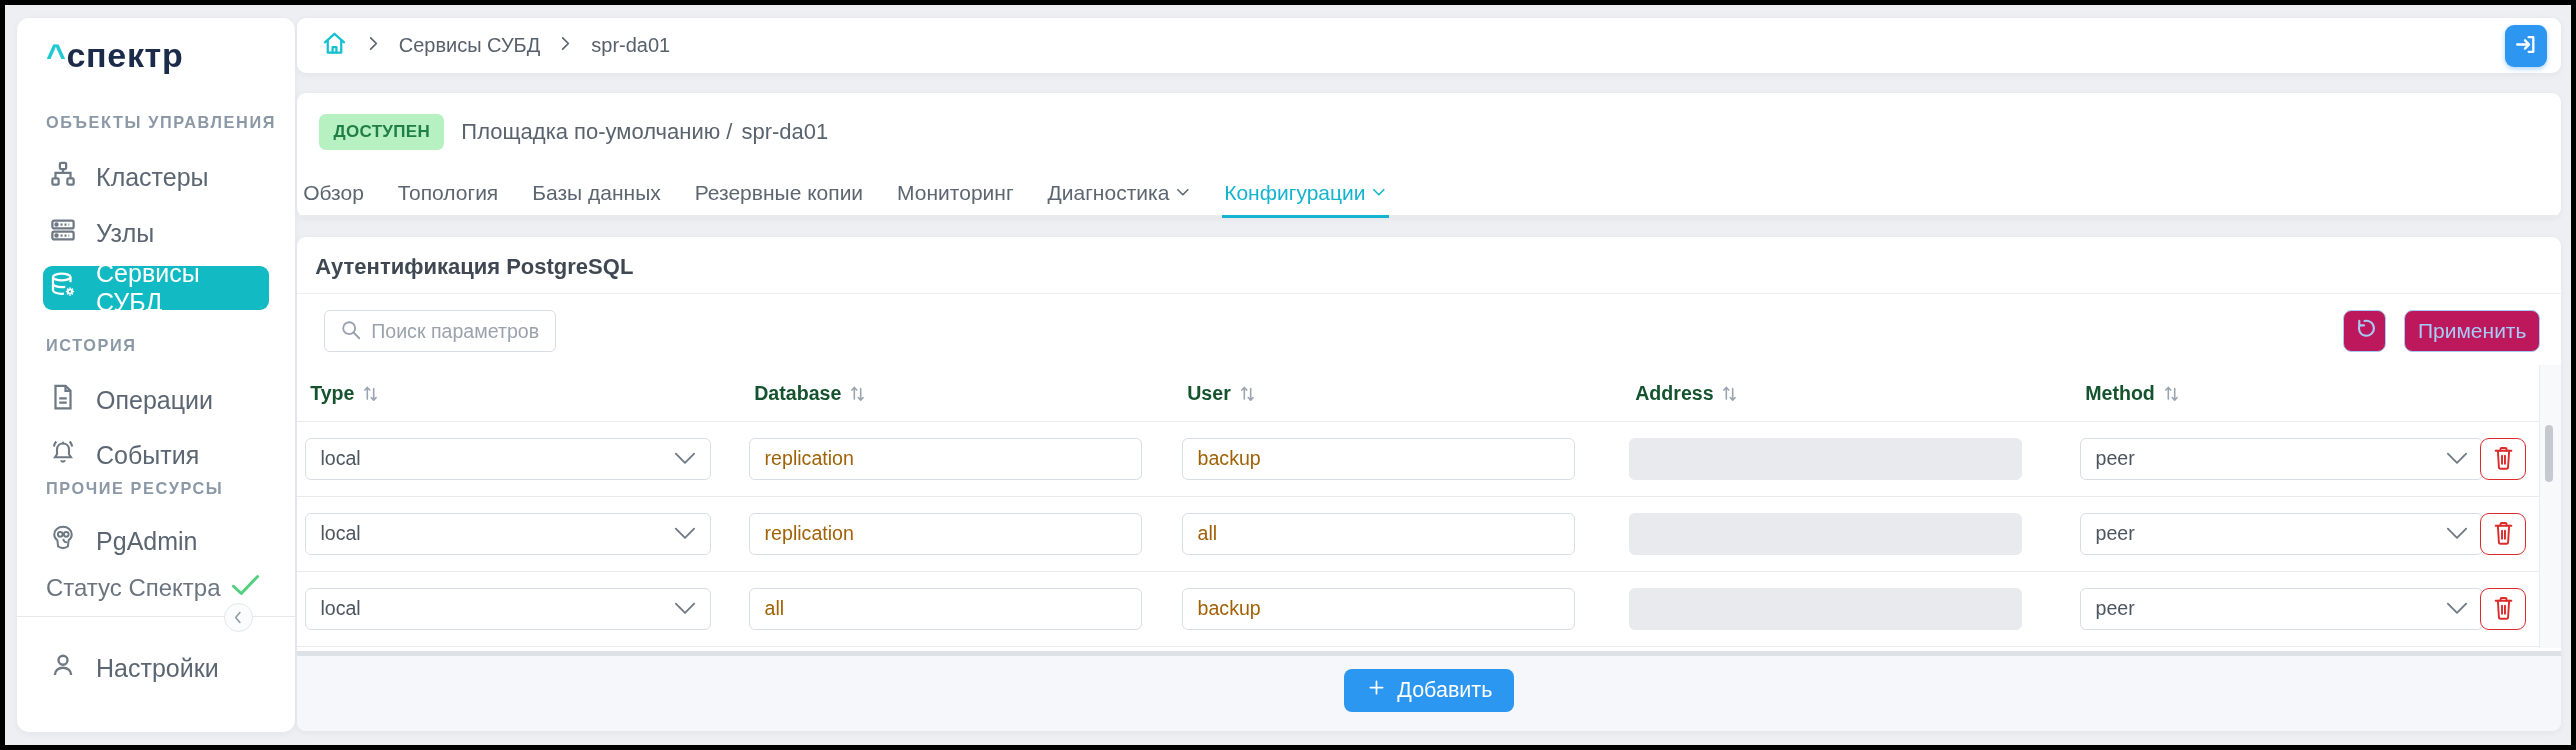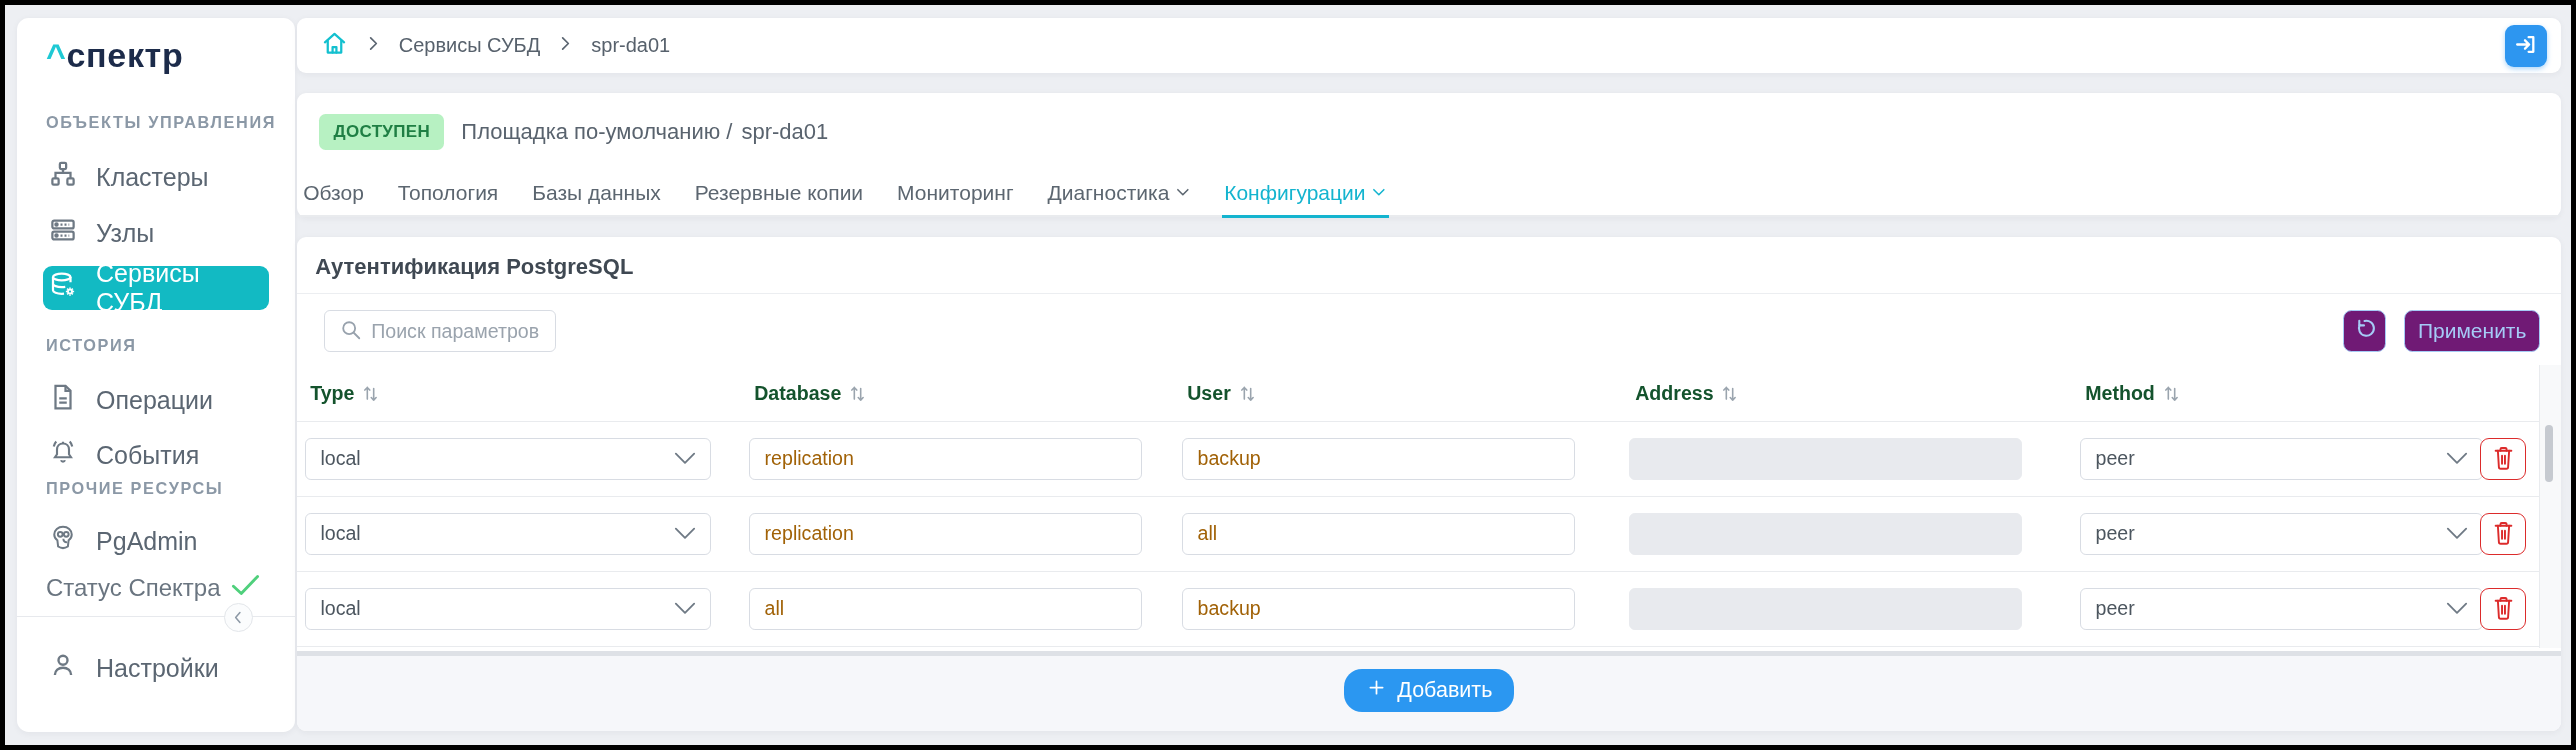--- a/index.html
+++ b/index.html
@@ -36,21 +36,21 @@
   .tab.active { color:#14b4cf; }
   .tab.active::after { content:""; position:absolute; left:-2.6px; right:-2.6px; bottom:-2px; height:3.3px; background:#14b4cf; }
 
   
   .panel { left:292px; top:232px; width:2264px; height:494px; border-radius:9px; overflow:hidden; }
   .panel-title { position:absolute; left:18px; top:17px; font-size:22px; font-weight:bold; color:#3f4852; }
   .panel-hr1 { position:absolute; left:0; top:56px; width:100%; border-top:1.3px solid #eceef1; }
   .searchbox { position:absolute; left:27px; top:73px; width:232px; height:42px; border:1.3px solid #d8dce3; border-radius:5.9px; display:flex; align-items:center; padding:0 15px; gap:9px; background:#fff; }
   .searchbox input { border:none; outline:none; width:100%; font-size:19.6px; color:#4c565f; font-family:inherit; }
   .searchbox input::placeholder { color:#9aa3ad; }
-  .btn-ghost { position:absolute; top:73px; height:42px; border:1.3px solid #a5cbf6; color:#a5cbf6; background:#701a75; border-radius:8.5px; display:flex; align-items:center; justify-content:center; font-size:21px; font-family:inherit; cursor:pointer; }
+  .btn-ghost { position:absolute; top:73px; height:42px; border:1.3px solid #a5cbf6; color:#a5cbf6; background:#be185d; border-radius:8.5px; display:flex; align-items:center; justify-content:center; font-size:21px; font-family:inherit; cursor:pointer; }
   .btn-refresh { right:175px; width:43px; }
   .btn-apply { right:21px; width:136px; }
 
   .thead { position:absolute; left:0; top:128px; width:100%; height:57px; border-bottom:1.3px solid #e9ebee; }
   .th { position:absolute; top:17px; display:flex; align-items:center; gap:7.8px; font-size:19.6px; font-weight:bold; color:#14532d; }
   .sort { display:inline-flex; cursor:pointer; }
 
   .trow { position:absolute; left:0; width:100%; height:75px; border-bottom:1.3px solid #e9ebee; }
   .cell { position:absolute; top:15.7px; height:42px; }
   .c-type   { left:7.8px;   width:406px; }
@@ -65,21 +65,21 @@
   .tinput { width:100%; height:42px; border:1.3px solid #d8dce3; border-radius:5.9px; background:#fff; padding:0 14.4px; font-size:19.6px; color:#a16207; font-family:inherit; outline:none; }
   .tinput:disabled { background:#e8eaee; border-color:#e8eaee; }
   .del-btn { width:46px; height:42px; border:1.3px solid #dc2b2b; border-radius:9px; background:#fff; display:flex; align-items:center; justify-content:center; cursor:pointer; }
 
   .vsep { position:absolute; left:2242px; top:128px; height:283px; border-left:1.3px solid #e9ebee; }
   .vgutter { position:absolute; left:2243px; top:128px; width:21px; height:283px; background:#f8f9fa; }
   .vthumb { position:absolute; left:2248px; top:188px; width:7.8px; height:57px; background:#c6cad0; border-radius:3.9px; cursor:pointer; }
   .hscroll { position:absolute; left:0; top:414px; width:100%; height:5.2px; background:#dee1e6; cursor:pointer; }
 
   .tfoot { position:absolute; left:0; top:419px; width:100%; height:75px; background:#f6f7fa; display:flex; align-items:flex-start; justify-content:center; }
-  .add-btn { margin-top:13px; height:43px; padding:0 22px; background:#2b97f1; color:#fff; border:none; border-radius:18px; font-size:21.5px; font-family:inherit; display:flex; align-items:center; gap:10.4px; cursor:pointer; }
+  .add-btn { margin-top:13px; height:43px; padding:0 22px; background:#2b97f1; color:#fff; border:none; border-radius:8px; font-size:21.5px; font-family:inherit; display:flex; align-items:center; gap:10.4px; cursor:pointer; }
 </style>
 </head>
 <body>
 
 <div class="page">
 
   <div class="card sidebar">
     <div class="logo">
       <span class="caret">^</span><span class="brand">спектр</span>
     </div>

